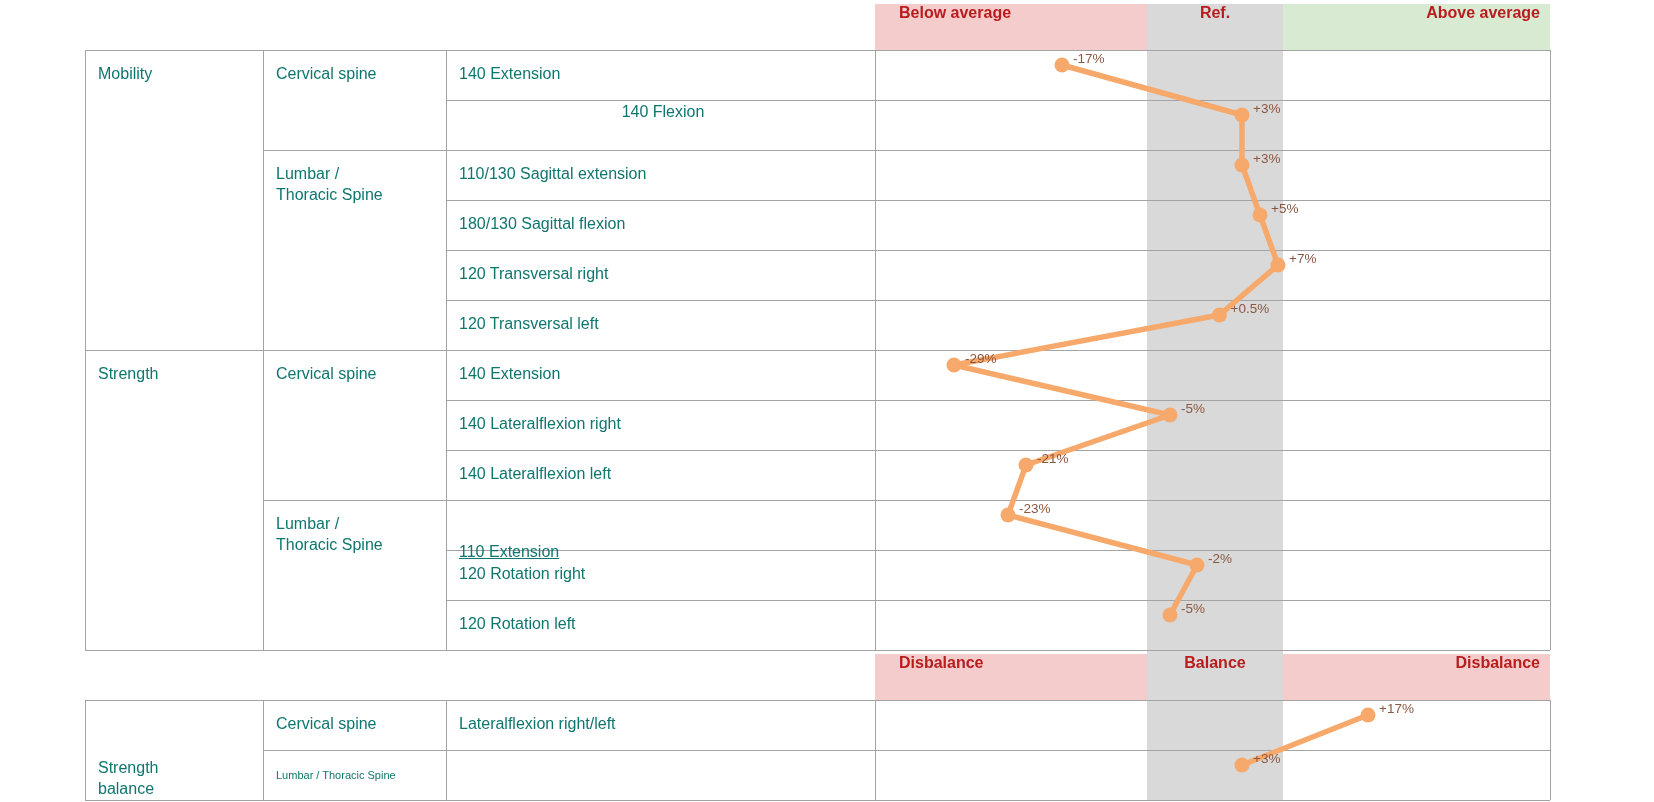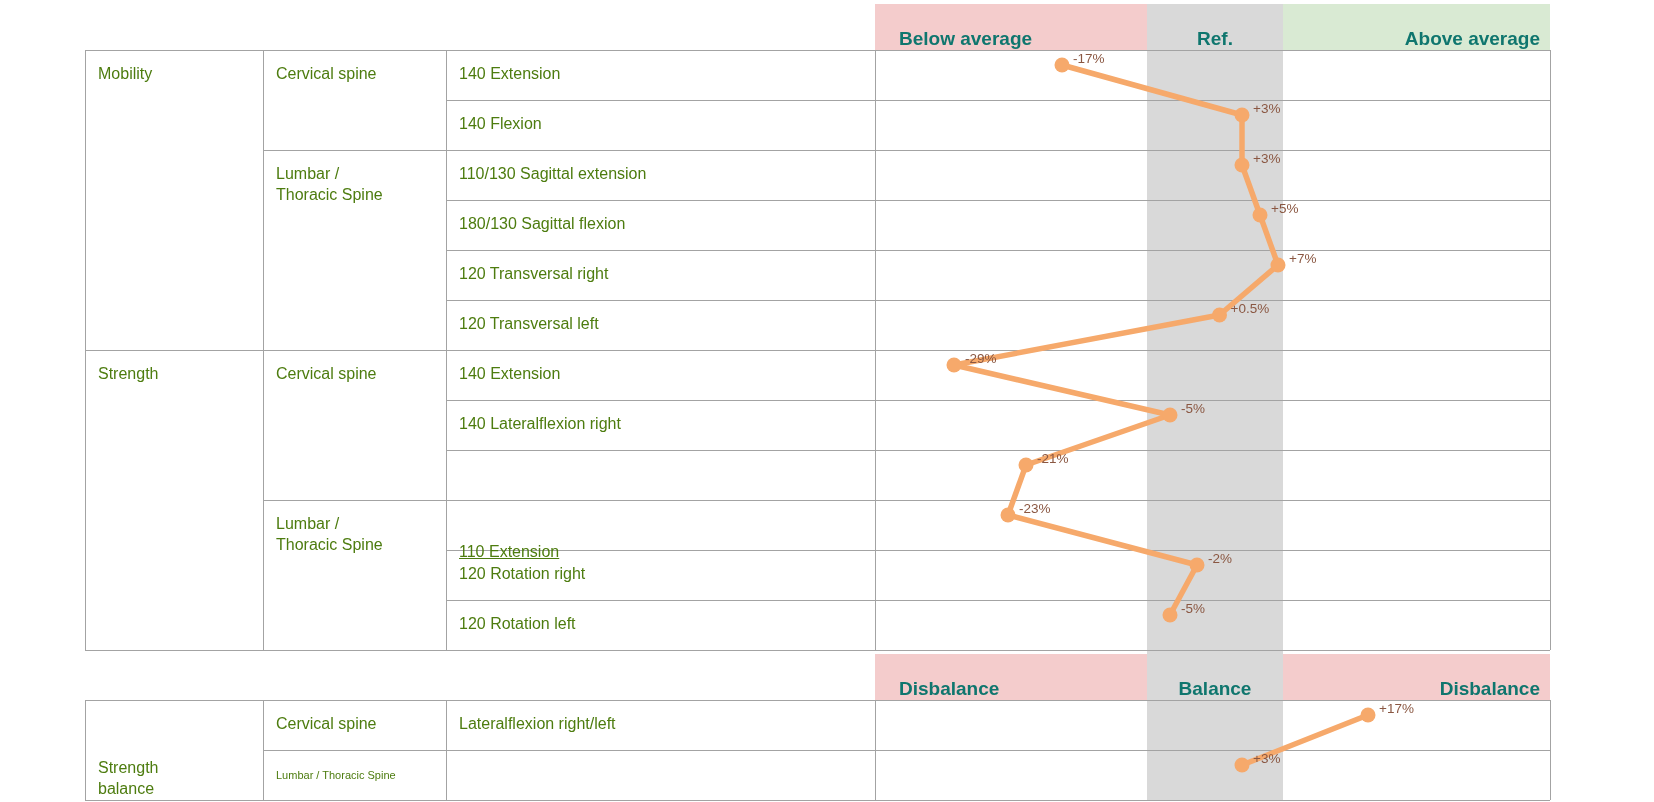--- a/index.html
+++ b/index.html
@@ -1,21 +1,21 @@
 <!DOCTYPE html>
 <html><head>
 <meta charset="utf-8">
 <style>
   html,body{margin:0;padding:0;background:#fff;font-family:"Liberation Sans",sans-serif;}
   .stage{position:relative;width:1654px;height:802px;background:#fff;overflow:hidden;}
-  .band{position:absolute;box-sizing:border-box;display:flex;align-items:flex-end;font-weight:bold;font-size:19px;color:#0f766e;}
+  .band{position:absolute;box-sizing:border-box;display:flex;align-items:flex-start;font-weight:bold;font-size:16px;color:#b91c1c;}
   .band.hdr{top:4px;height:46px;}
   .band.hdr2{top:654px;height:46px;}
   .refcol{position:absolute;left:1147px;top:50px;width:136px;height:750px;}
-  .cell{position:absolute;box-sizing:border-box;color:#4d7c0f;font-size:16px;line-height:21px;padding:13px 8px 0 13px;}
+  .cell{position:absolute;box-sizing:border-box;color:#0f766e;font-size:16px;line-height:21px;padding:13px 8px 0 13px;}
   .cell .wrap110{display:block;width:112px;}
   .cell .wrap80{display:block;width:84px;margin-top:44px;}
   .cell.small{font-size:11px;line-height:13px;padding-top:19px;white-space:nowrap;}
   svg.overlay{position:absolute;left:0;top:0;z-index:5;pointer-events:none;}
   .txtlayer{position:absolute;left:0;top:0;width:100%;height:100%;z-index:6;pointer-events:none;}
 </style>
 </head>
 <body>
 
 <div class="stage">
@@ -126,26 +126,27 @@
       <span class="wrap110">Lumbar / Thoracic Spine</span>
     </div>
     <div class="cell" style="left:263px;top:700px;width:183px;height:50px;">
       <span>Cervical spine</span>
     </div>
     <div class="cell small" style="left:263px;top:750px;width:183px;height:50px;">
       <span>Lumbar / Thoracic Spine</span>
     </div>
 
     <div class="cell" style="left:446px;top:50px;width:429px;height:50px;"><span>140 Extension</span></div>
-    <div class="cell" style="left:446px;top:100px;width:429px;height:50px;"><span>140 Flexion</span></div>
+    <div class="cell" style="left:446px;top:88px;width:429px;height:50px;text-align:center;"><span>140 Flexion</span></div>
     <div class="cell" style="left:446px;top:150px;width:429px;height:50px;"><span>110/130 Sagittal extension</span></div>
     <div class="cell" style="left:446px;top:200px;width:429px;height:50px;"><span>180/130 Sagittal flexion</span></div>
     <div class="cell" style="left:446px;top:250px;width:429px;height:50px;"><span>120 Transversal right</span></div>
     <div class="cell" style="left:446px;top:300px;width:429px;height:50px;"><span>120 Transversal left</span></div>
     <div class="cell" style="left:446px;top:350px;width:429px;height:50px;"><span>140 Extension</span></div>
     <div class="cell" style="left:446px;top:400px;width:429px;height:50px;"><span>140 Lateralflexion right</span></div>
+    <div class="cell" style="left:446px;top:450px;width:429px;height:50px;"><span>140 Lateralflexion left</span></div>
     <div class="cell" style="left:446px;top:528px;width:429px;height:50px;text-decoration:underline;"><span>110 Extension</span></div>
     <div class="cell" style="left:446px;top:550px;width:429px;height:50px;"><span>120 Rotation right</span></div>
     <div class="cell" style="left:446px;top:600px;width:429px;height:50px;"><span>120 Rotation left</span></div>
     <div class="cell" style="left:446px;top:700px;width:429px;height:50px;"><span>Lateralflexion right/left</span></div>
 
   </div>
 </div>
 
 </body></html>

